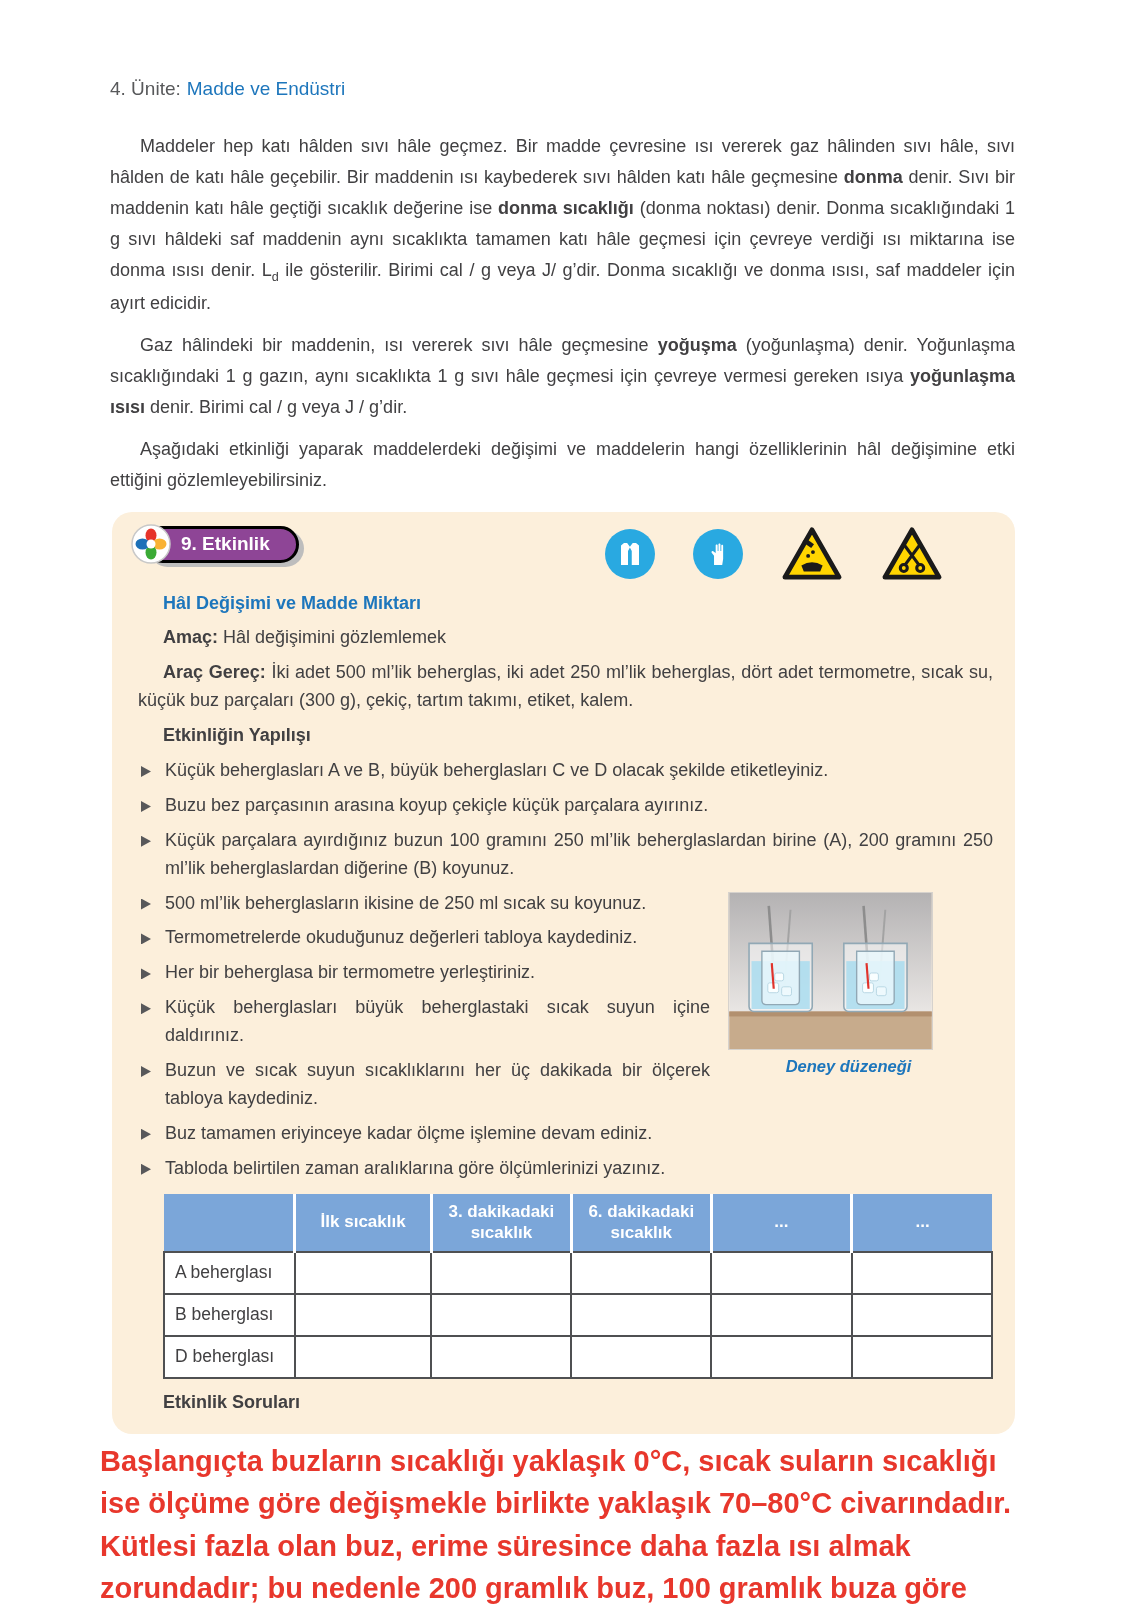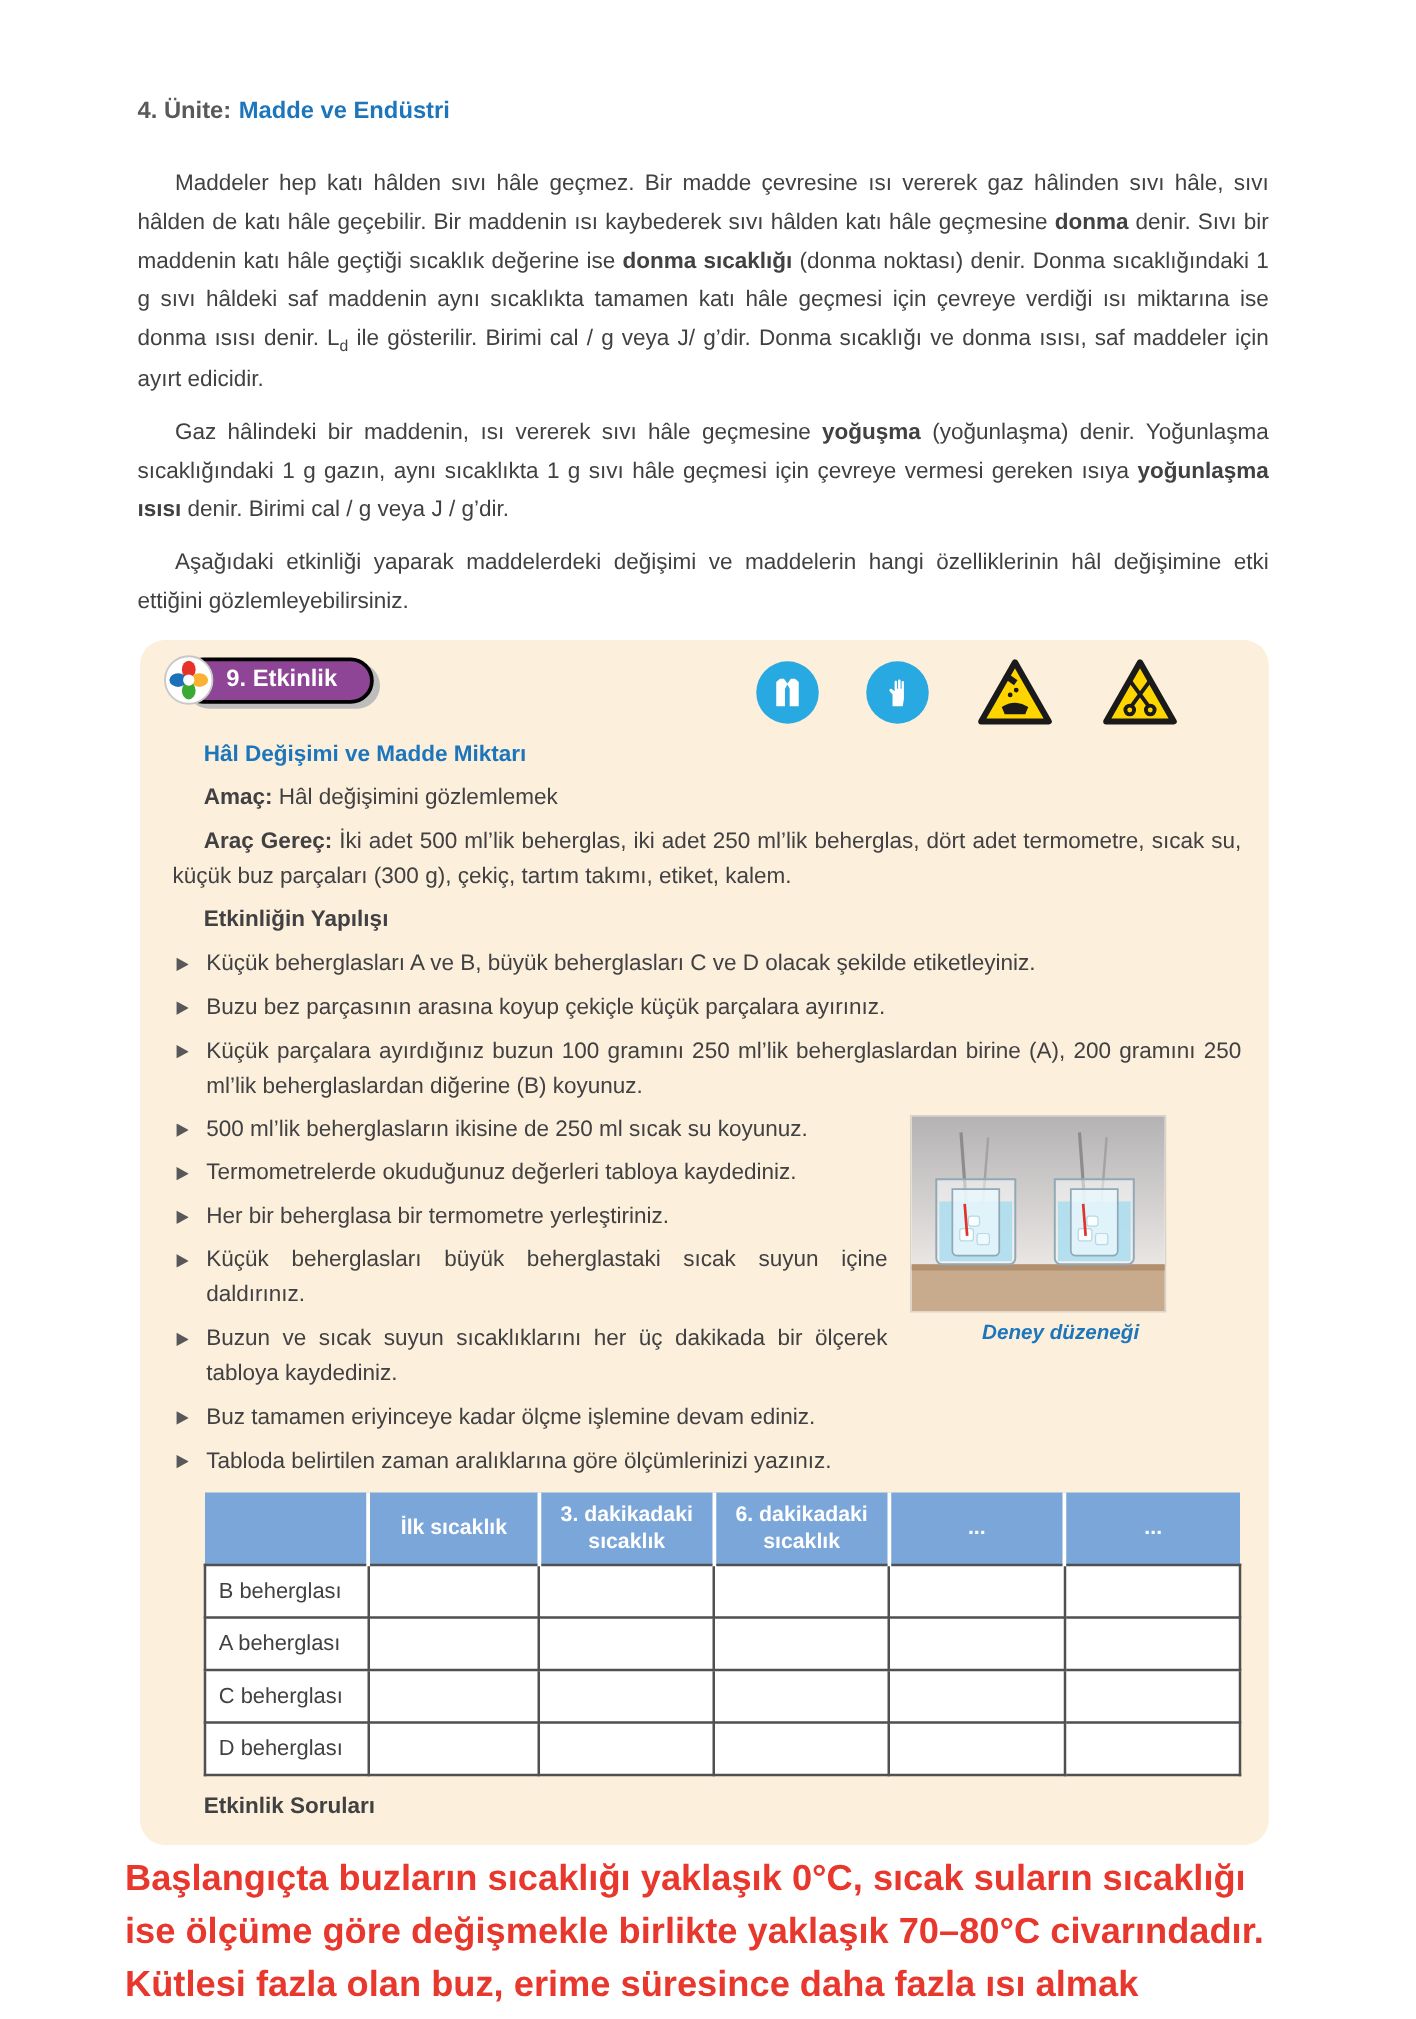--- a/index.html
+++ b/index.html
@@ -15,21 +15,21 @@
   *{box-sizing:border-box;}
   html,body{margin:0;padding:0;background:#ffffff;}
   .page{
     width:1133px;height:1615px;overflow:hidden;position:relative;
     padding:78px 118px 0 110px;
     font-family:"Liberation Sans","DejaVu Sans",sans-serif;
     font-size:18px;line-height:1.72;color:var(--body-text,#414042);
     background:#fff;
   }
   
-  .unit-header{font-size:19px;font-weight:bold;color:#58595b;line-height:1.2;}
+  .unit-header{font-size:19px;font-weight:normal;color:#58595b;line-height:1.2;}
   .unit-label{margin-right:6px;}
   .unit-title{color:var(--accent-blue,#1d76bc);}
   
   .intro{margin-top:30px;}
   .para{margin:0 0 11px 0;text-align:justify;text-indent:30px;}
   .para b{font-weight:bold;}
   .para sub{font-size:70%;}
   
   .activity-box{
     position:relative;margin:16px 0 0 2px;
@@ -237,37 +237,29 @@
             <th></th>
             <th>İlk sıcaklık</th>
             <th>3. dakikadaki sıcaklık</th>
             <th>6. dakikadaki sıcaklık</th>
             <th>...</th>
             <th>...</th>
           </tr>
         </thead>
         <tbody>
           <tr>
-            <td class="row-label">B beherglası</td>
-            <td></td>
-              <td></td>
-              <td></td>
-              <td></td>
-              <td></td>
-          </tr>
-          <tr>
             <td class="row-label">A beherglası</td>
             <td></td>
               <td></td>
               <td></td>
               <td></td>
               <td></td>
           </tr>
           <tr>
-            <td class="row-label">C beherglası</td>
+            <td class="row-label">B beherglası</td>
             <td></td>
               <td></td>
               <td></td>
               <td></td>
               <td></td>
           </tr>
           <tr>
             <td class="row-label">D beherglası</td>
             <td></td>
               <td></td>

